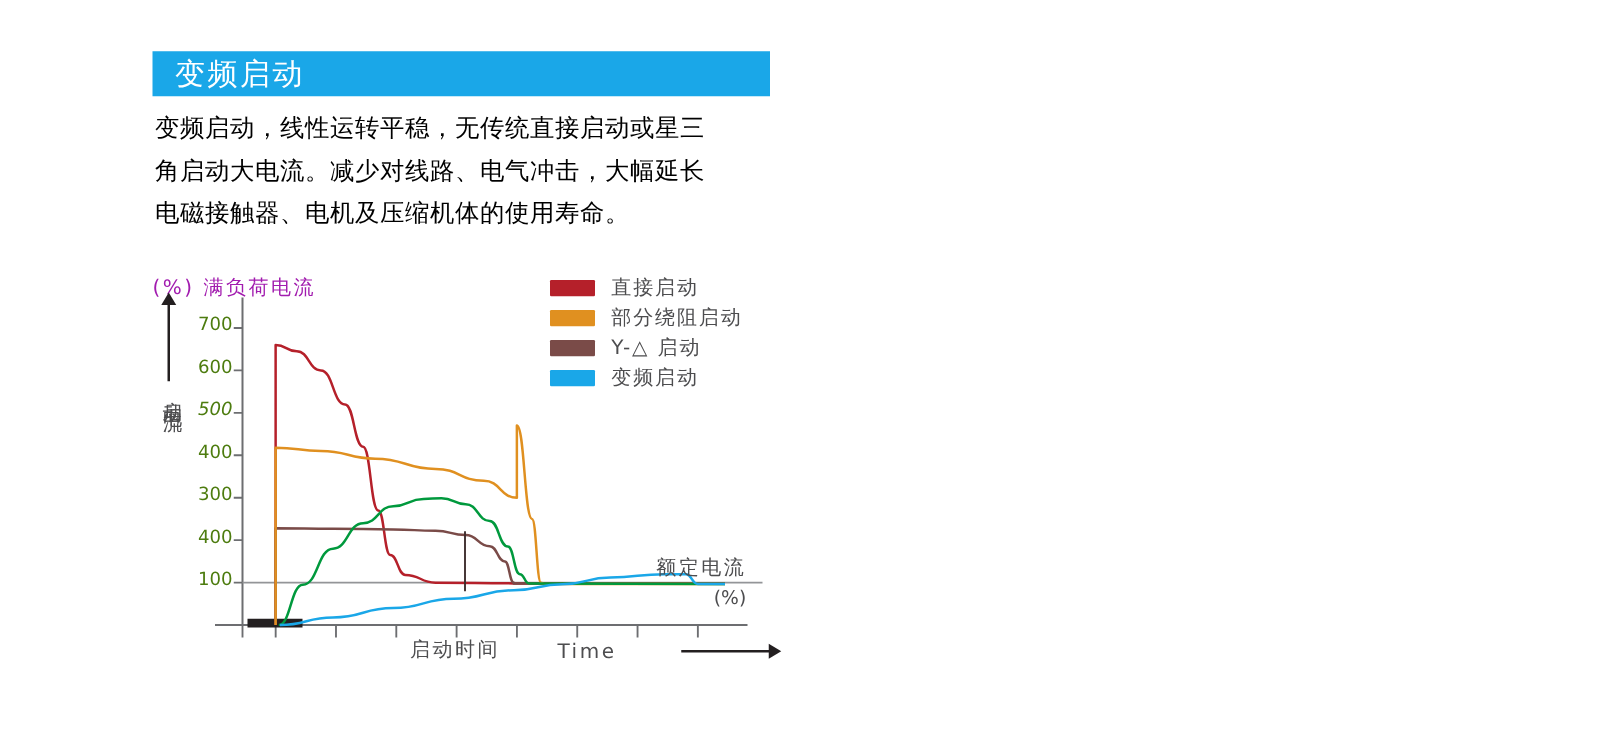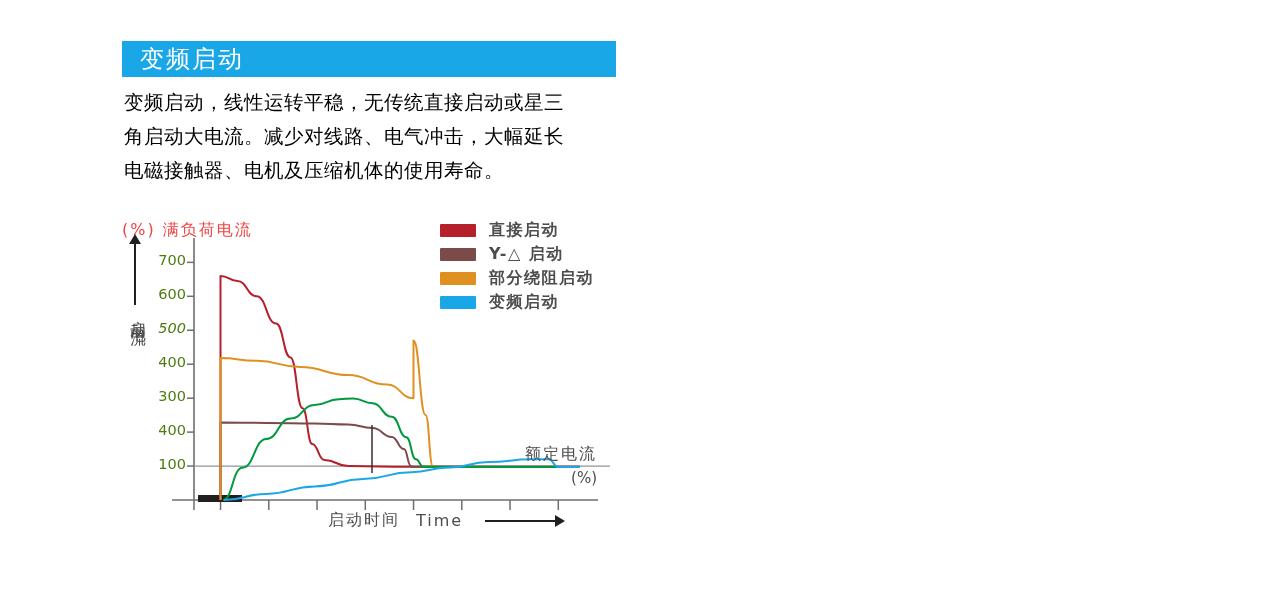--- a/index.html
+++ b/index.html
@@ -39,56 +39,56 @@
     color:#000000;
     letter-spacing:0.5px;
     white-space:pre-line;
   }
   #txt-left{left:124px;top:86px;width:500px;}
 
   
   #chart-left{position:absolute;left:110px;top:210px;width:540px;height:350px;}
   #chart-left-title{
     position:absolute;left:12px;top:10px;
-    font-size:16px;color:#ef4444;letter-spacing:2px;white-space:nowrap;
+    font-size:16px;color:#a21caf;letter-spacing:2px;white-space:nowrap;
   }
   #ylabel-vert{
     position:absolute;left:17px;top:98px;
     font-size:15.5px;color:#4d4d4f;
     writing-mode:vertical-rl;letter-spacing:3px;
   }
   #yarrow-up{
     position:absolute;left:24px;top:33px;width:2px;height:62px;background:#231f20;
   }
   #yarrow-up:before{
     content:"";position:absolute;left:-5px;top:-9px;
     border-left:6px solid transparent;border-right:6px solid transparent;
     border-bottom:10px solid #231f20;
   }
   .ytick-label{
     position:absolute;right:0;font-size:14.5px;color:#4d7c0f;text-align:right;width:34px;
   }
   #ytick-wrap{position:absolute;left:36px;top:0;width:40px;height:350px;}
   #xaxis-labels{
     position:absolute;left:218px;top:300px;font-size:16px;color:#4d4d4f;
-    display:flex;align-items:center;gap:16px;white-space:nowrap;letter-spacing:2px;
+    display:flex;align-items:center;gap:46px;white-space:nowrap;letter-spacing:2px;
   }
   #xarrow{display:inline-block;width:72px;height:2px;background:#231f20;position:relative;margin-left:6px;}
   #xarrow:after{
     content:"";position:absolute;right:-8px;top:-5px;
     border-top:6px solid transparent;border-bottom:6px solid transparent;
     border-left:10px solid #231f20;
   }
   #rated-label{
     position:absolute;left:415px;top:232px;font-size:16px;color:#4d4d4f;
     letter-spacing:2px;text-align:right;line-height:24px;white-space:nowrap;
   }
   #rated-label .u{font-size:15px;letter-spacing:0;}
 
-  #legend{position:absolute;left:330px;top:8px;width:210px;font-weight:bold;}
+  #legend{position:absolute;left:330px;top:8px;width:210px;}
   .legend-row{display:flex;align-items:center;height:24px;}
   .legend-swatch{width:36px;height:13px;margin-right:13px;flex:0 0 auto;border-radius:1px;}
   .legend-label{font-size:16px;color:#4d4d4f;letter-spacing:1.5px;white-space:nowrap;}
 </style>
 </head>
 <body>
 
 <div class="panel" id="panel-left">
 
   <div class="hdr" id="hdr-left">
@@ -166,26 +166,26 @@
       <span>Time</span>
       <span id="xarrow"></span>
     </div>
 
     <div id="legend">
         <div class="legend-row">
           <span class="legend-swatch" style="background: rgb(181, 32, 42);"></span>
           <span class="legend-label">直接启动</span>
         </div>
         <div class="legend-row">
+          <span class="legend-swatch" style="background: rgb(224, 144, 32);"></span>
+          <span class="legend-label">部分绕阻启动</span>
+        </div>
+        <div class="legend-row">
           <span class="legend-swatch" style="background: rgb(122, 75, 72);"></span>
           <span class="legend-label">Y-△ 启动</span>
-        </div>
-        <div class="legend-row">
-          <span class="legend-swatch" style="background: rgb(224, 144, 32);"></span>
-          <span class="legend-label">部分绕阻启动</span>
         </div>
         <div class="legend-row">
           <span class="legend-swatch" style="background: rgb(26, 167, 232);"></span>
           <span class="legend-label">变频启动</span>
         </div>
       </div>
   </div>
 </div>
 
 <div class="panel" id="panel-right">

